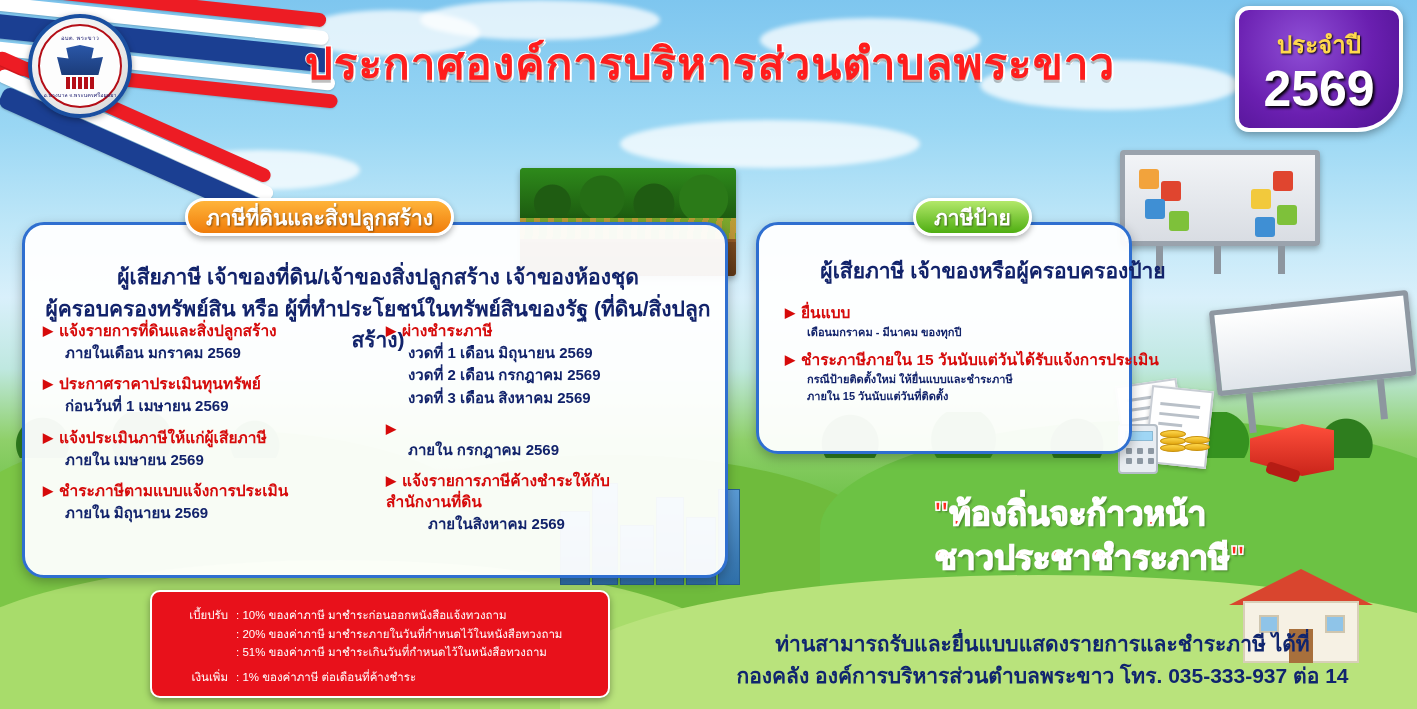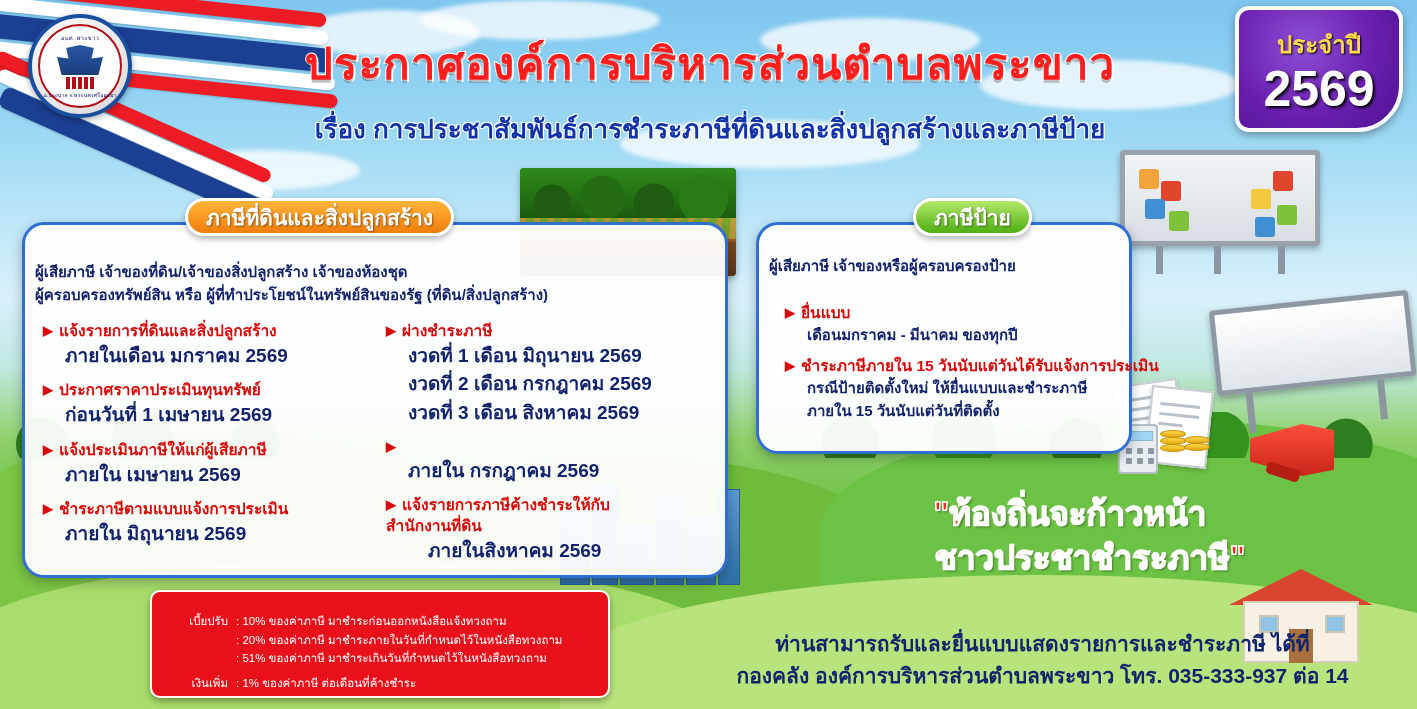--- a/index.html
+++ b/index.html
@@ -147,56 +147,56 @@
   #pill-land {
     left: 185px; top: 198px;
     background: linear-gradient(#ffb43a, #f07d0b);
   }
   #pill-sign {
     left: 913px; top: 198px;
     background: linear-gradient(#b3e86a, #4fae12);
   }
 
   .card-lead {
-    font-size: 15px; color: #12236b; font-weight: bold;
-    line-height: 1.5;
+    font-size: 21px; color: #12236b; font-weight: bold;
+    text-align: center; line-height: 1.5;
   }
   #card-land .lead-wrap { position:absolute; top: 36px; left: 10px; width: 686px; }
   #card-sign .lead-wrap { position:absolute; top: 30px; left: 10px; width: 448px; }
 
   .cols { position: absolute; top: 96px; left: 18px; width: 672px; display: flex; gap: 14px; }
   .col { width: 50%; }
 
   .item { margin-bottom: 10px; }
   .item .head {
     display: flex; align-items: flex-start; gap: 6px;
     font-size: 15.5px; color: #d60a0a; font-weight: bold; line-height: 1.35;
   }
   .bullet {
     color: #d60a0a; font-size: 13px; line-height: 1.5; flex: 0 0 auto;
   }
   .item .sub {
-    font-size: 19px; color: #12236b; font-weight: bold;
+    font-size: 15px; color: #12236b; font-weight: bold;
     margin-left: 22px; line-height: 1.5;
   }
   .item .sub.indent2 { margin-left: 42px; }
 
   #sign-items { position: absolute; top: 78px; left: 26px; width: 420px; }
   #sign-items .head { font-size: 15.5px; }
-  #sign-items .sub { font-size: 15px; }
+  #sign-items .sub { font-size: 11px; }
 
   
   #penalty {
     position: absolute;
     left: 150px; top: 590px; width: 460px; height: 108px;
     background: #e8111b;
     border: 2px solid #ffffff;
     border-radius: 10px;
     box-shadow: 0 3px 7px rgba(0,0,0,.35);
-    padding: 20px 10px 6px 10px;
+    padding: 14px 10px 6px 10px;
     color: #ffffff;
   }
   .pen-row { display: flex; font-size: 11.5px; line-height: 1.62; }
   .pen-label { width: 74px; flex: 0 0 74px; text-align: right; padding-right: 8px; }
   .pen-text { flex: 1; }
 
   
   #slogan {
     position: absolute;
     left: 740px; top: 492px; width: 660px;
@@ -356,21 +356,20 @@
           <i></i>
           <i></i>
           <i></i>
           <i></i>
         </div>
       <div class="emblem-text-bottom">อ.บางบาล จ.พระนครศรีอยุธยา</div>
     </div>
   </div>
 
   <div class="main-title">ประกาศองค์การบริหารส่วนตำบลพระขาว</div>
-  <div class="sub-title">เรื่อง การประชาสัมพันธ์การชำระภาษีที่ดินและสิ่งปลูกสร้างและภาษีป้าย</div>
 
   <div class="year-badge">
     <div class="year-label">ประจำปี</div>
     <div class="year-value">2569</div>
   </div>
 
   <div id="farm-img">
     <div class="trees"></div>
     <div class="rows"></div>
     <div class="soil"></div>

